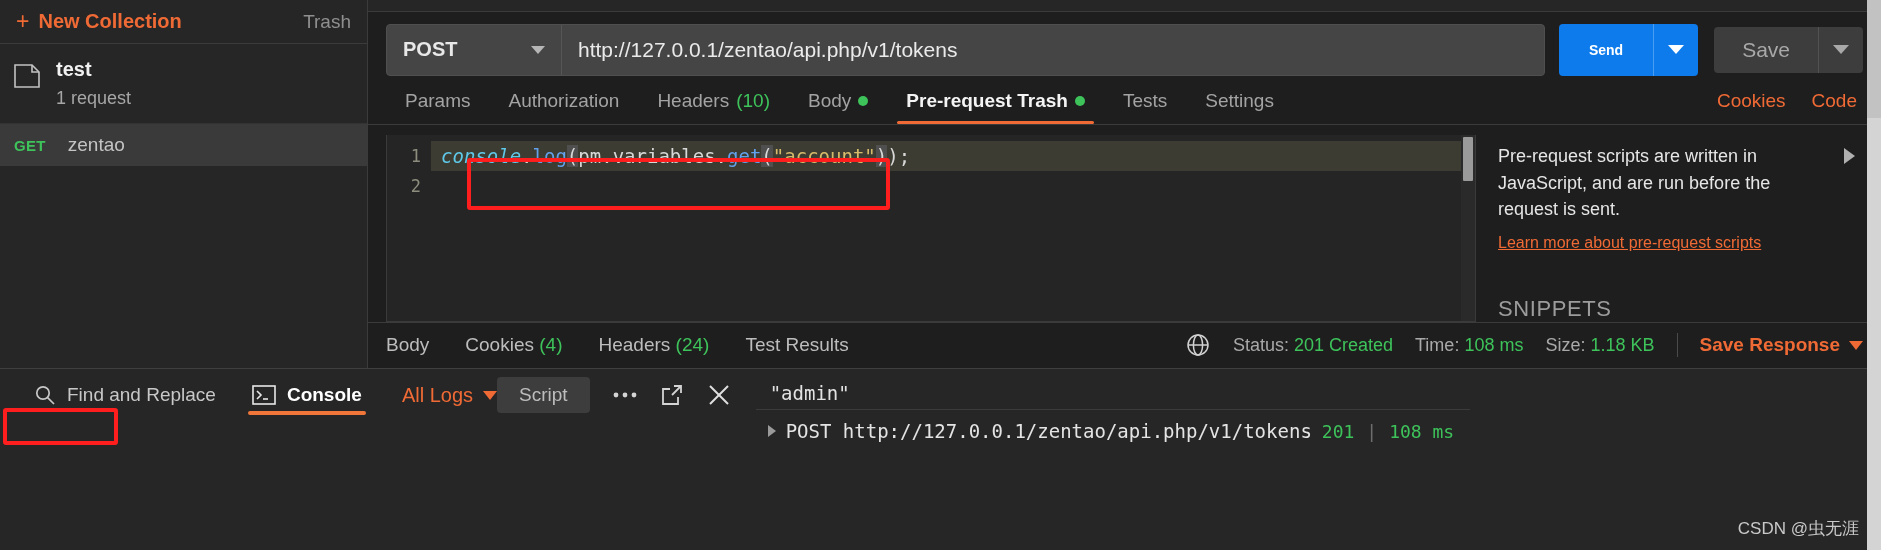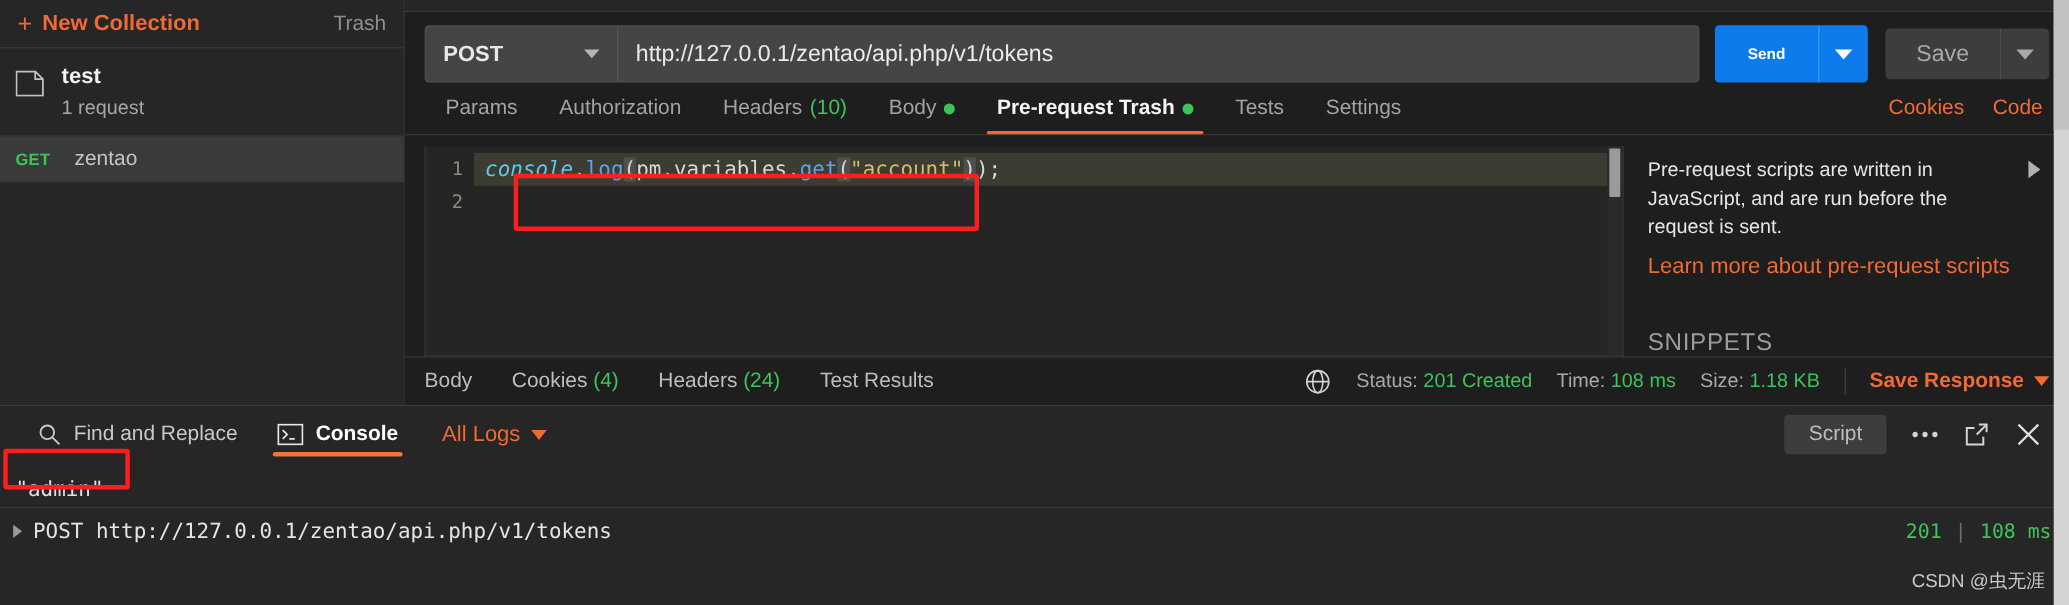--- a/index.html
+++ b/index.html
@@ -75,37 +75,37 @@
   .t-obj { color: #5fc8e8; font-style: italic; }
   .t-fn { color: #62a0ea; }
   .t-plain { color: #d8d8d8; }
   .t-str { color: #d6bb6a; }
   .t-paren { color: #d8d8d8; background: #4f4f4f; }
   .ed-scroll { position: absolute; top: 0; right: 0; width: 14px; height: 100%; background: #2a2a2a; }
   .ed-thumb { position: absolute; top: 2px; left: 2px; width: 10px; height: 44px; background: #9a9a9a; border-radius: 1px; }
 
   .helper { flex: 1; padding: 18px 34px 0 22px; position: relative; }
   .helper-desc { color: #e6e6e6; font-size: 18px; line-height: 1.45; max-width: 330px; }
-  .helper-link { display: block; margin-top: 12px; color: #f06a35; font-size: 20px; }
+  .helper-link { display: block; margin-top: 12px; color: #f06a35; font-size: 16px; text-decoration: underline; }
   .helper-snip { margin-top: 44px; color: #9c9c9c; font-size: 22px; letter-spacing: .6px; }
   .helper-arrow { position: absolute; top: 23px; right: 26px; width: 0; height: 0; border-top: 8px solid transparent; border-bottom: 8px solid transparent; border-left: 11px solid #b0b0b0; }
 
   
   .respbar { height: 56px; display: flex; align-items: center; padding: 0 18px 0 18px; border-top: 1px solid #3b3b3b; background: #1e1e1e; }
   .rtab { color: #bdbdbd; font-size: 19px; padding: 0 22px 0 0; margin-right: 14px; }
   .rtab .count { color: #3ec35b; }
   .meta { margin-left: auto; display: flex; align-items: center; gap: 22px; }
   .meta-item { color: #a9a9a9; font-size: 18px; }
   .meta-item b { font-weight: 400; color: #3ec35b; }
   .meta-sep { width: 1px; height: 24px; background: #4a4a4a; }
   .saveresp { display: flex; align-items: center; gap: 9px; color: #f06a35; font-size: 19px; font-weight: 700; }
   .saveresp i { width: 0; height: 0; border-left: 7px solid transparent; border-right: 7px solid transparent; border-top: 9px solid #f06a35; display: block; }
 
   
-  .console { flex: 1; background: #262626; border-top: 1px solid #3f3f3f; display: flex; flex-direction: column; }
+  .console { flex: 1; background: #262626; border-top: 1px solid #3f3f3f; display: flex; flex-direction: row; }
   .cbar { height: 52px; display: flex; align-items: center; padding: 0 16px; }
   .cbtn { display: flex; align-items: center; gap: 11px; color: #c8c8c8; font-size: 19px; padding: 0 18px; height: 100%; position: relative; }
   .cbtn.active { color: #fff; font-weight: 700; }
   .cbtn.active::after { content: ""; position: absolute; left: 14px; right: 14px; bottom: 6px; height: 4px; background: #f0763a; border-radius: 2px; }
   .alllogs { display: flex; align-items: center; gap: 10px; color: #f06a35; font-size: 20px; padding-left: 22px; }
   .alllogs i { width: 0; height: 0; border-left: 7px solid transparent; border-right: 7px solid transparent; border-top: 9px solid #f06a35; display: block; }
   .cbar-right { margin-left: auto; display: flex; align-items: center; gap: 22px; padding-right: 8px; }
   .clear-btn { background: #3d3d3d; color: #bdbdbd; font-size: 19px; padding: 7px 22px; border-radius: 4px; }
   .ic-btn { color: #d4d4d4; display: flex; align-items: center; justify-content: center; }
 

